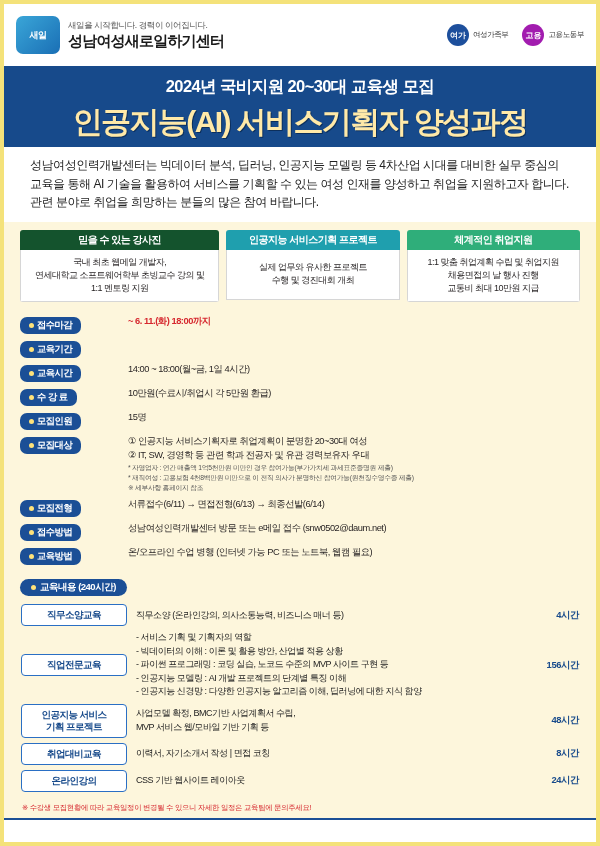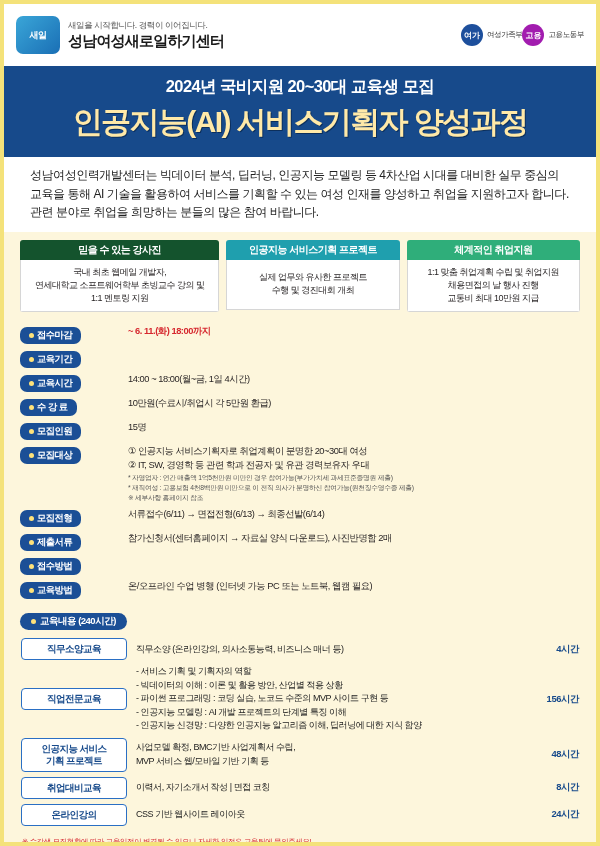--- a/index.html
+++ b/index.html
@@ -26,35 +26,35 @@
   }
   .logo-wrap { display:flex; align-items:center; gap:8px; }
   .logo-mark {
     width:44px; height:38px; border-radius:7px;
     background:linear-gradient(135deg,#3aa6d8,#1a6fb5);
     color:#fff; font-size:9px; display:flex; align-items:center; justify-content:center;
     font-weight:bold; letter-spacing:-.5px;
   }
   .logo-txt-top { font-size:8.5px; color:#555; letter-spacing:-.4px; }
   .logo-txt-main { font-size:15px; font-weight:bold; color:#1a1a1a; letter-spacing:-.8px; }
-  .gov-logos { margin-left:auto; display:flex; }
+  .gov-logos { margin-left:auto; display:flex; gap:14px; }
   .gov-item { display:flex; align-items:center; gap:4px; }
   .gov-circle {
     width:22px;height:22px;border-radius:50%;
     display:flex;align-items:center;justify-content:center;
     color:#fff;font-size:8px;font-weight:bold;
   }
   .gov-c1 { background:#1d4f9c; }
   .gov-c2 { background:#a21caf; }
   .gov-label { font-size:7.5px; color:#333; letter-spacing:-.4px; }
 
   
   .title-band {
     background:#174a8b;
-    padding:10px 0 14px;
+    padding:10px 0 4px;
     text-align:center;
     color:#ffffff;
   }
   .title-sub {
     font-size:16.5px; font-weight:bold; letter-spacing:-.6px; color:#ffffff;
     margin-bottom:4px;
   }
   .title-main {
     font-size:30px; font-weight:bold; letter-spacing:-1.6px;
     color:#ffe9a8;
@@ -240,33 +240,27 @@
     </div>
 
     <div class="info-row">
       <div class="info-left"><span class="tag">
             <span class="dot"></span>
             <span>모집전형</span>
           </span></div>
       <div class="info-right">서류접수(6/11) → 면접전형(6/13) → 최종선발(6/14)</div>
     </div>
 
-    <div class="info-row">
-      <div class="info-left"><span class="tag">
-            <span class="dot"></span>
-            <span>제출서류</span>
-          </span></div>
-      <div class="info-right">참가신청서(센터홈페이지 → 자료실 양식 다운로드), 사진반명함 2매</div>
-    </div>
 
     <div class="info-row">
       <div class="info-left"><span class="tag">
             <span class="dot"></span>
             <span>접수방법</span>
           </span></div>
+      <div class="info-right">성남여성인력개발센터 방문 또는 e메일 접수 (snw0502@daum.net)</div>
     </div>
 
     <div class="info-row">
       <div class="info-left"><span class="tag">
             <span class="dot"></span>
             <span>교육방법</span>
           </span></div>
       <div class="info-right">온/오프라인 수업 병행 (인터넷 가능 PC 또는 노트북, 웹캠 필요)</div>
     </div>
   </div>

